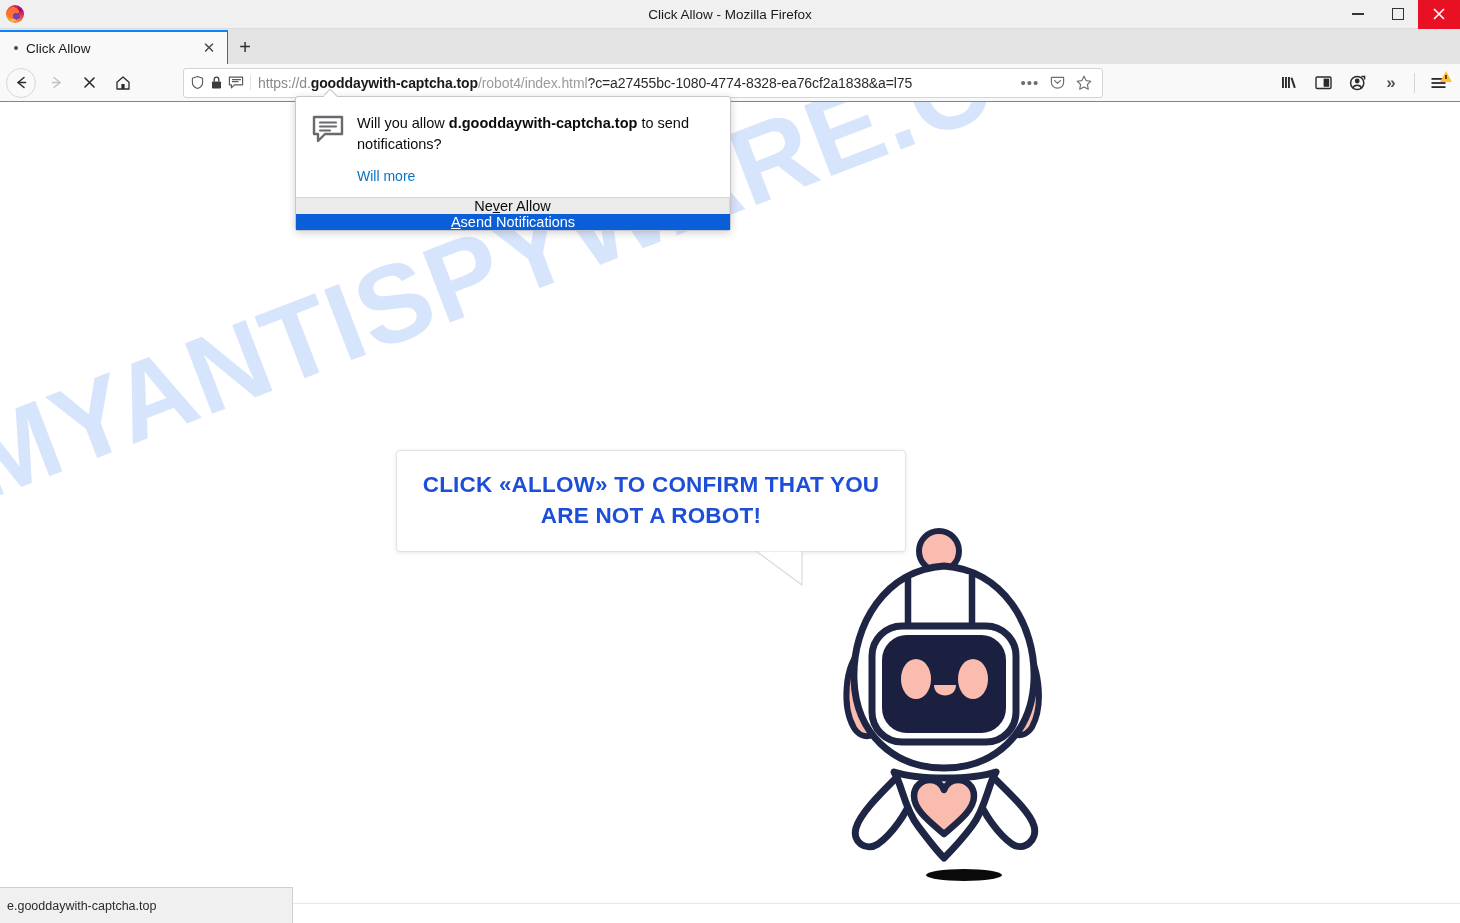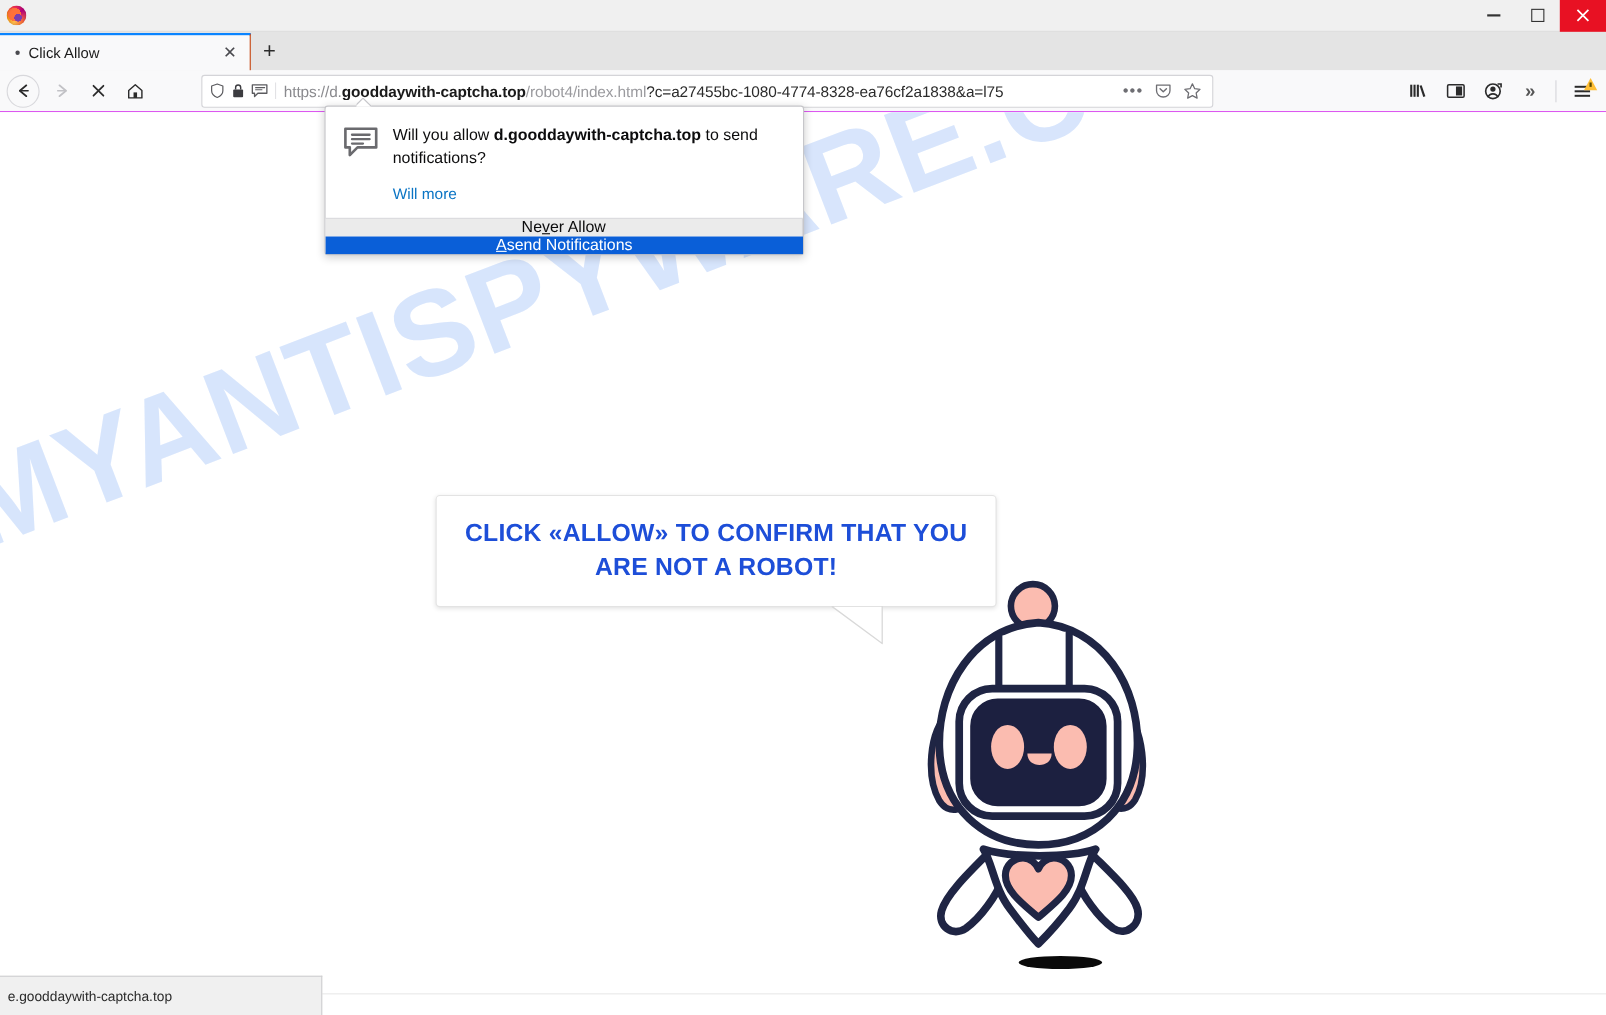--- a/index.html
+++ b/index.html
@@ -376,20 +376,21 @@
     z-index: 20;
   }
 </style>
 </head>
 <body>
 
 <div class="window">
 
   <div class="titlebar">
     <div class="ff-logo"></div>
+    <div class="title-text">Click Allow - Mozilla Firefox</div>
     <div class="wincontrols">
       <div class="winbtn">
           <span class="min-glyph"></span>
         </div>
       <div class="winbtn">
           <span class="max-glyph"></span>
         </div>
       <div class="winbtn close">
         <svg width="12" height="12" viewBox="0 0 12 12">
           <path d="M1 1 L11 11 M11 1 L1 11" stroke="#fff" stroke-width="1.6" fill="none"></path>

